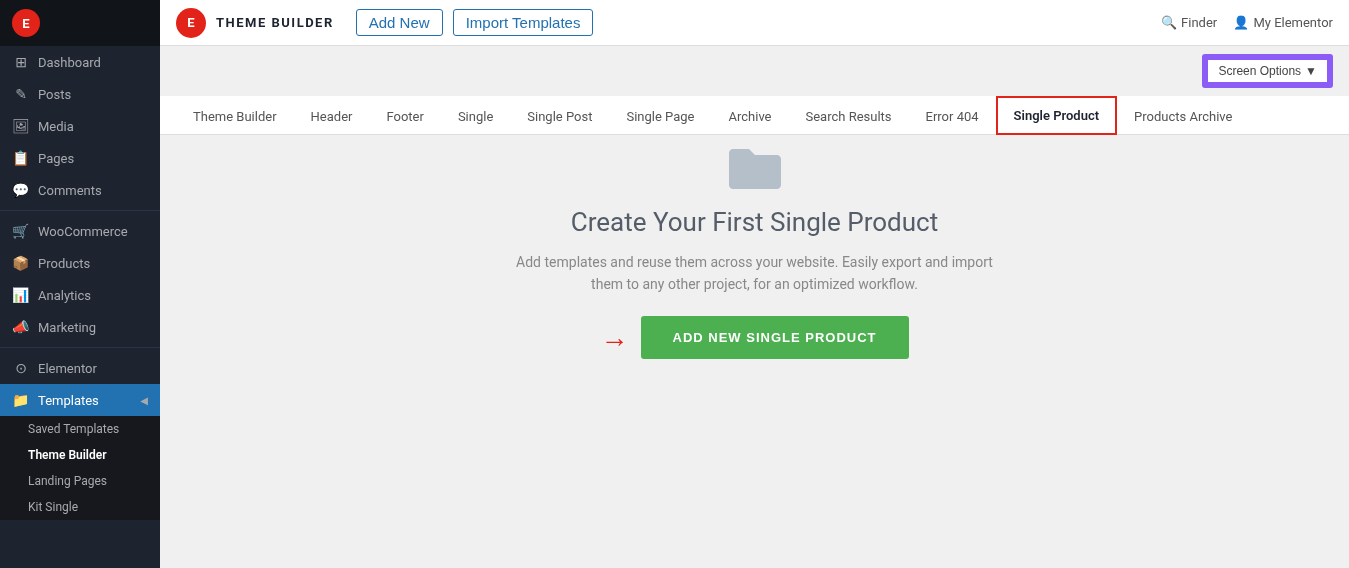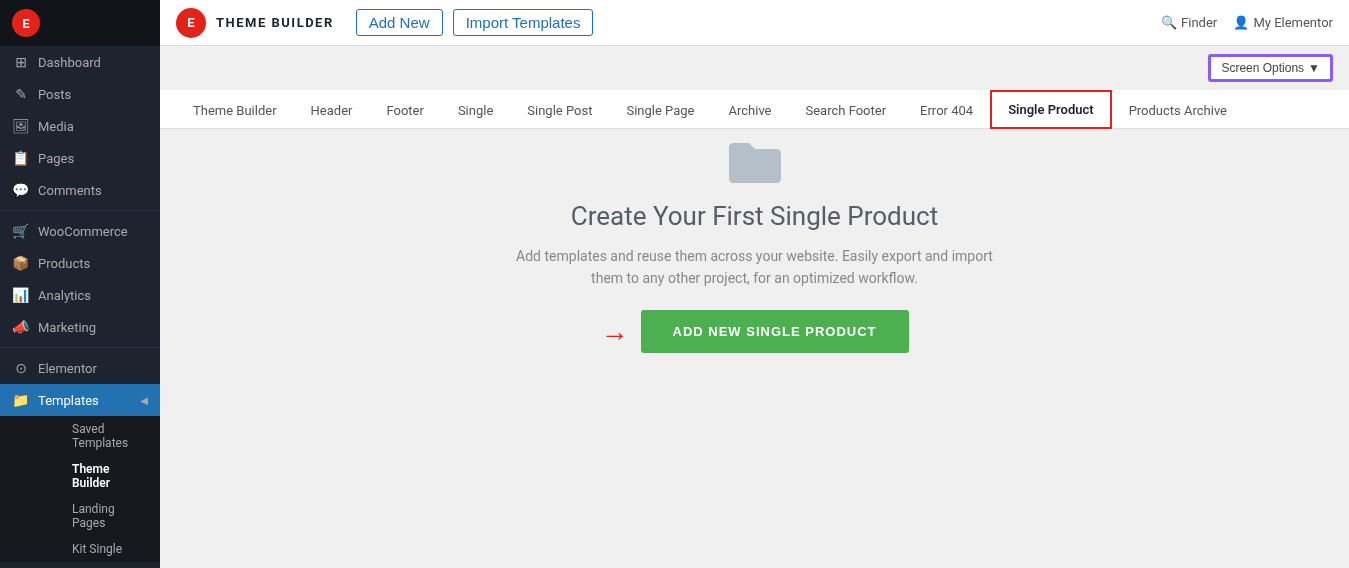--- a/index.html
+++ b/index.html
@@ -39,21 +39,21 @@
       display: flex;
       align-items: center;
       gap: 8px;
       padding: 8px 12px;
       font-size: 13px;
       color: #a7aaad;
       cursor: pointer;
     }
     .sidebar-item.active { background: #2271b1; color: #fff; }
     .sidebar-item-icon { font-size: 14px; width: 18px; text-align: center; }
-    .sidebar-sub { display: flex; flex-direction: column; background: #16181d; padding-left: 44px; }
+    .sidebar-sub { display: flex; flex-direction: column; background: #16181d; }
     .sidebar-sub-item {
       padding: 6px 12px 6px 28px;
       font-size: 12px;
       color: #a7aaad;
       cursor: pointer;
     }
     .sidebar-sub-item.active { color: #fff; font-weight: 600; }
     .sidebar-section-divider { height: 1px; background: #2c3147; margin: 4px 0; }
 
     
@@ -121,21 +121,21 @@
 
     
     #screen-options-bar {
       background: #f0f0f1;
       display: flex;
       justify-content: flex-end;
       padding: 8px 16px;
     }
     .screen-options-btn {
       background: white;
-      border: 3px solid #8b5cf6;
+      border: 6px solid #8b5cf6;
       padding: 4px 10px;
       font-size: 12px;
       color: #444;
       cursor: pointer;
       border-radius: 3px;
       display: flex;
       align-items: center;
       gap: 4px;
     }
 
@@ -336,21 +336,21 @@
     <div class="tab">
       <span>Single Post</span>
     </div>
     <div class="tab">
       <span>Single Page</span>
     </div>
     <div class="tab">
       <span>Archive</span>
     </div>
     <div class="tab">
-      <span>Search Footer</span>
+      <span>Search Results</span>
     </div>
     <div class="tab">
       <span>Error 404</span>
     </div>
     <div class="tab active-tab">
       <span>Single Product</span>
     </div>
     <div class="tab">
       <span>Products Archive</span>
     </div>

